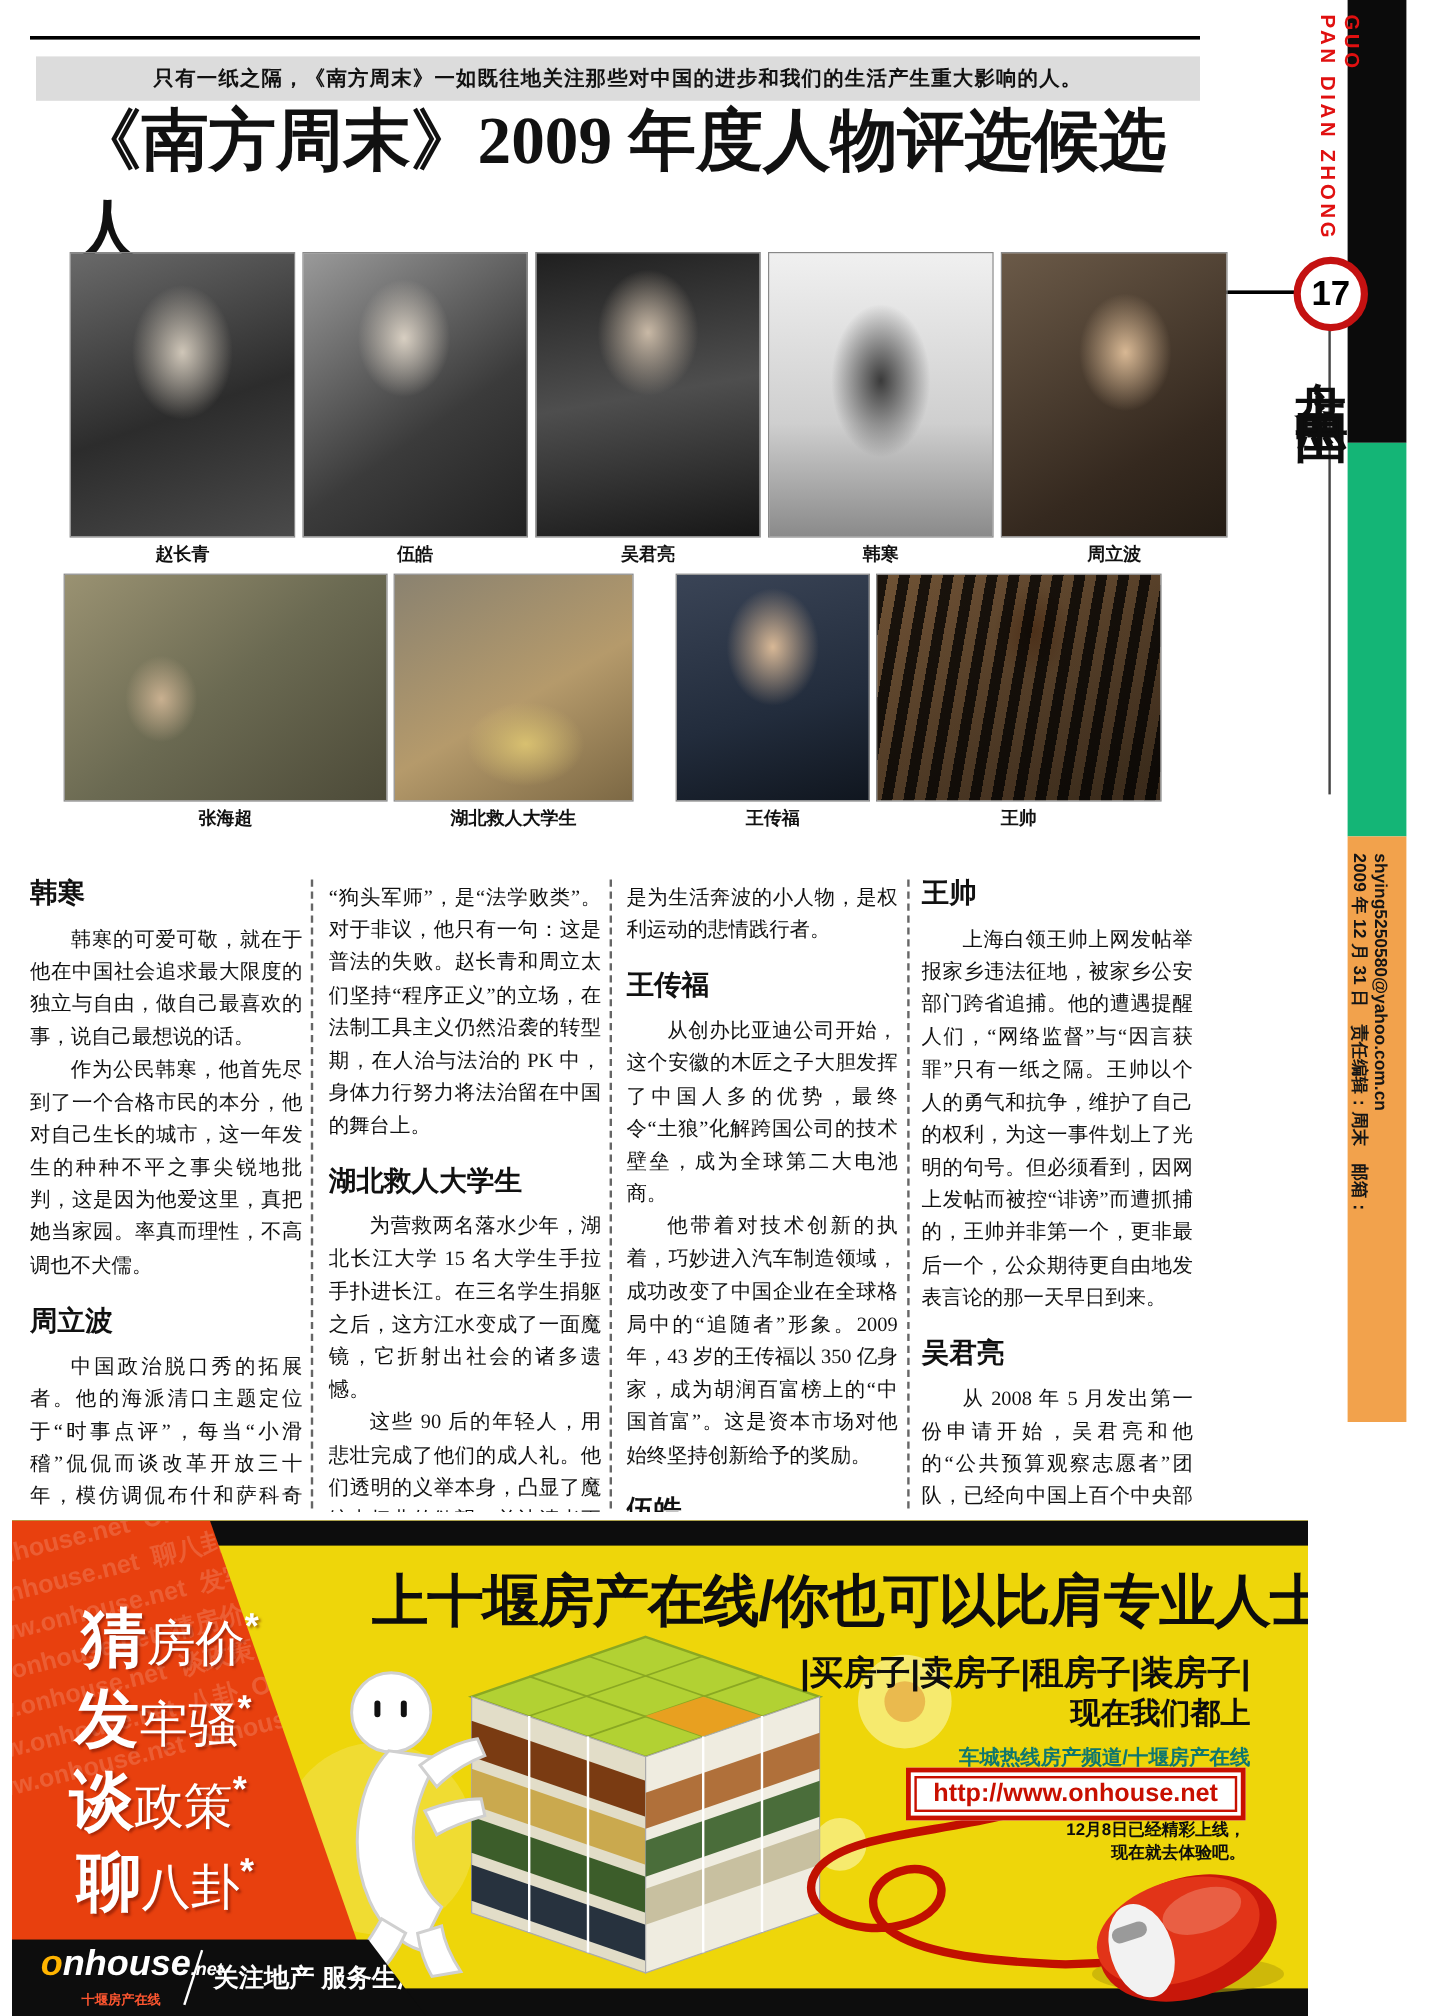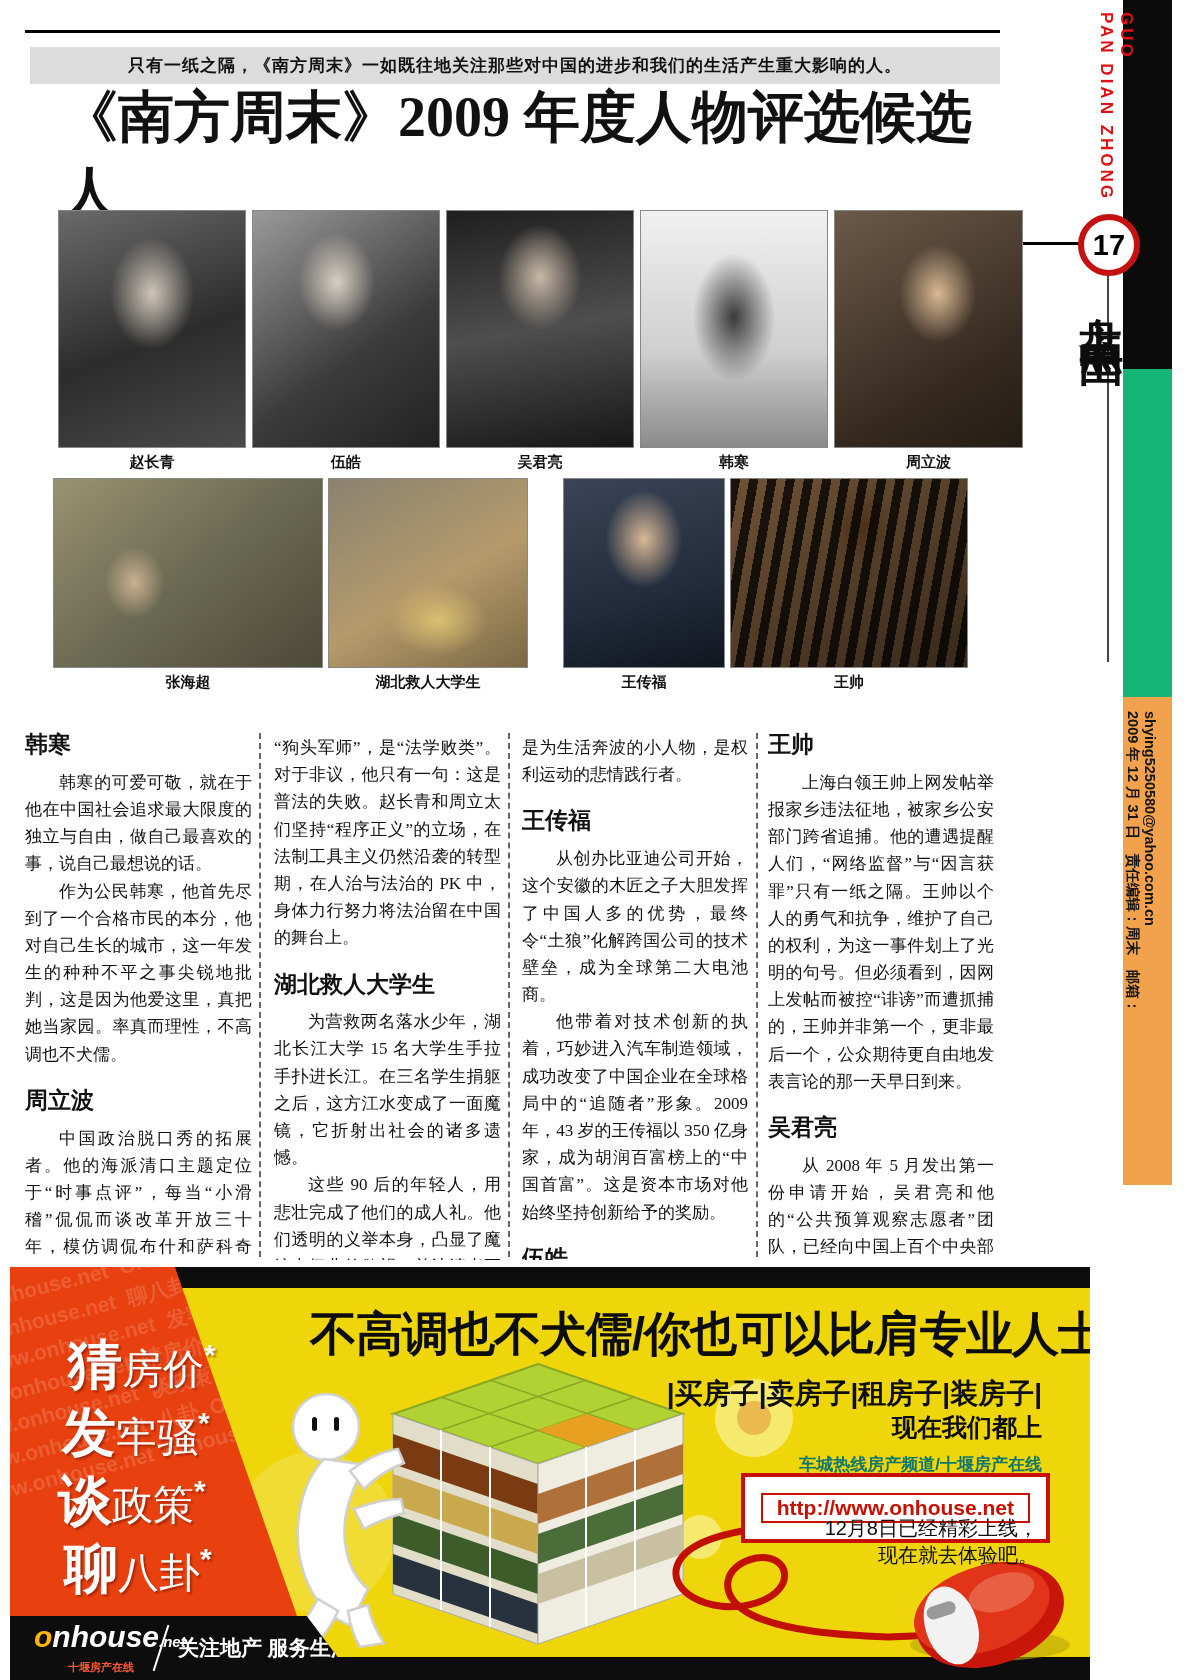--- a/index.html
+++ b/index.html
@@ -93,25 +93,25 @@
   .ad .logo .o1{color:#ffb400;}
   .ad .logo .net{font-size:15px;font-style:italic;}
   .ad .logo-sub{position:absolute;left:34px;top:40px;color:#ff5630;font-size:11px;font-weight:bold;font-style:normal;}
   .ad .logo-slash{position:absolute;left:150px;top:8px;width:2px;height:48px;background:#fff;transform:rotate(18deg);}
   .ad .slogan{position:absolute;left:168px;top:18px;color:#fff;font-weight:bold;font-size:21px;white-space:nowrap;}
   .ad .head{position:absolute;left:300px;top:36px;width:760px;z-index:4;color:#0d0d0d;
             font-size:47px;font-weight:900;letter-spacing:-1px;white-space:nowrap;}
   .ad .services{position:absolute;right:48px;top:108px;z-index:4;font-size:28px;font-weight:900;color:#0d0d0d;}
   .ad .tagline{position:absolute;right:48px;top:144px;z-index:4;font-size:25px;font-weight:900;color:#0d0d0d;}
   .ad .channel{position:absolute;right:48px;top:186px;z-index:4;font-size:17px;font-weight:900;color:#0f766e;}
-  .ad .urlbox{position:absolute;right:40px;top:206px;z-index:4;background:#fff;border:4px solid #c81000;padding:16px;}
+  .ad .urlbox{position:absolute;right:52px;top:206px;z-index:4;background:#fff;border:4px solid #c81000;padding:3px;}
   .ad .urlbox .inner{border:2px solid #c81000;background:#fff;padding:1px 14px;
                      color:#c81000;font-size:21px;font-weight:900;}
   .ad .launch{position:absolute;right:52px;top:248px;z-index:4;text-align:right;
-              font-size:20px;font-weight:400;color:#0d0d0d;line-height:1.35;}
+              font-size:14px;font-weight:700;color:#0d0d0d;line-height:1.35;}
   .ad .mouse-svg{position:absolute;left:560px;top:218px;z-index:3;}
   .ad .cube-svg{position:absolute;left:228px;top:92px;z-index:2;}
 </style>
 </head>
 <body>
 
 <div class="page">
 
   <div class="top-rule"></div>
   <div class="banner">
@@ -262,21 +262,21 @@
     <div class="promo pr2">
       <span class="big">谈</span><span class="small">政策</span><span class="star">*</span>
     </div>
     <div class="promo pr1">
       <span class="big">发</span><span class="small">牢骚</span><span class="star">*</span>
     </div>
     <div class="promo pr3">
       <span class="big">聊</span><span class="small">八卦</span><span class="star">*</span>
     </div>
 
-    <div class="head">不高调也不犬儒/你也可以比肩专业人士</div>
+    <div class="head">上十堰房产在线/你也可以比肩专业人士</div>
     <div class="services">|买房子|卖房子|租房子|装房子|</div>
     <div class="tagline">现在我们都上</div>
     <div class="channel">车城热线房产频道/十堰房产在线</div>
     <div class="urlbox">
       <div class="inner">http://www.onhouse.net</div>
     </div>
     <div class="launch">
       <div>12月8日已经精彩上线，</div>
       <div>现在就去体验吧。</div>
     </div>

